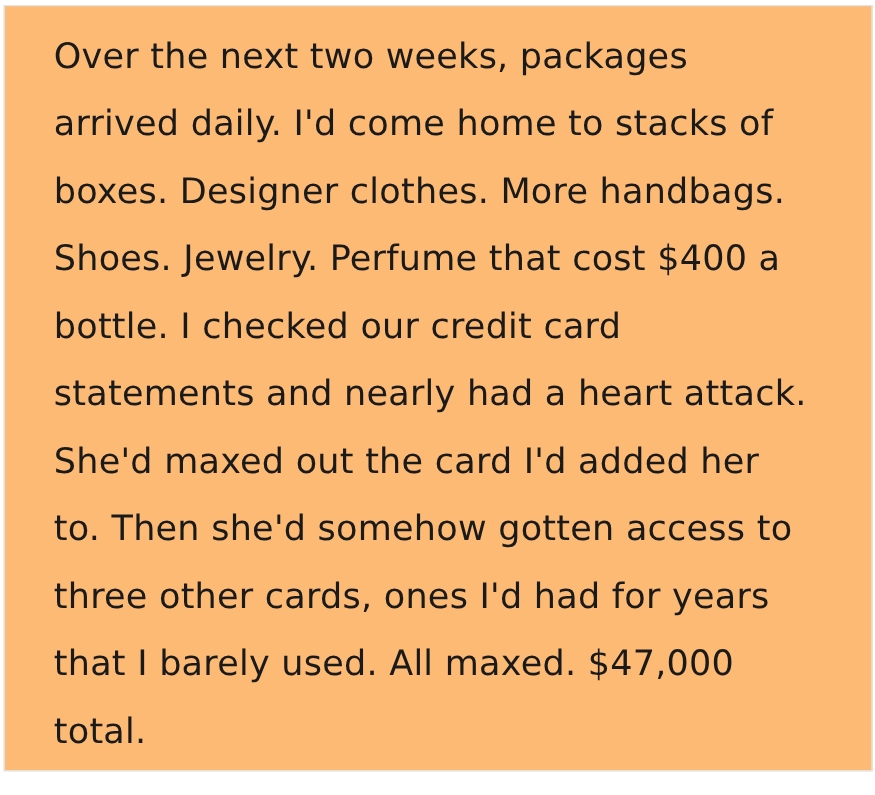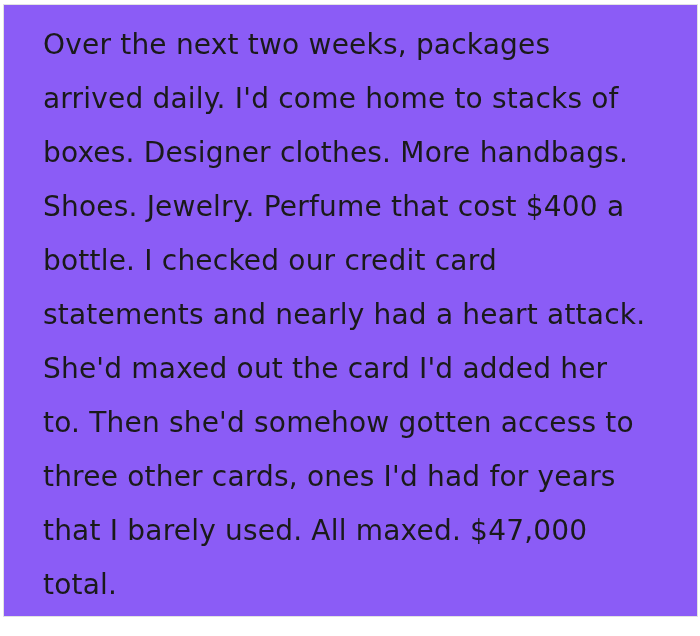--- a/index.html
+++ b/index.html
@@ -20,21 +20,21 @@
     background: #ffffff;
   }
   .quote-block {
     position: absolute;
     left: 3px;
     top: 4px;
     width: 693px;
     height: 611px;
     margin: 0;
     box-sizing: content-box;
-    background: #8b5cf6;
+    background: #fdba74;
     border: 1px solid #e2e2e2;
   }
   .quote-text {
     margin: 0;
     padding: 13px 30px 0 39px;
     font-size: 28px;
     line-height: 54px;
     letter-spacing: 0.2px;
     color: #1a1a1a;
     white-space: pre-line;

